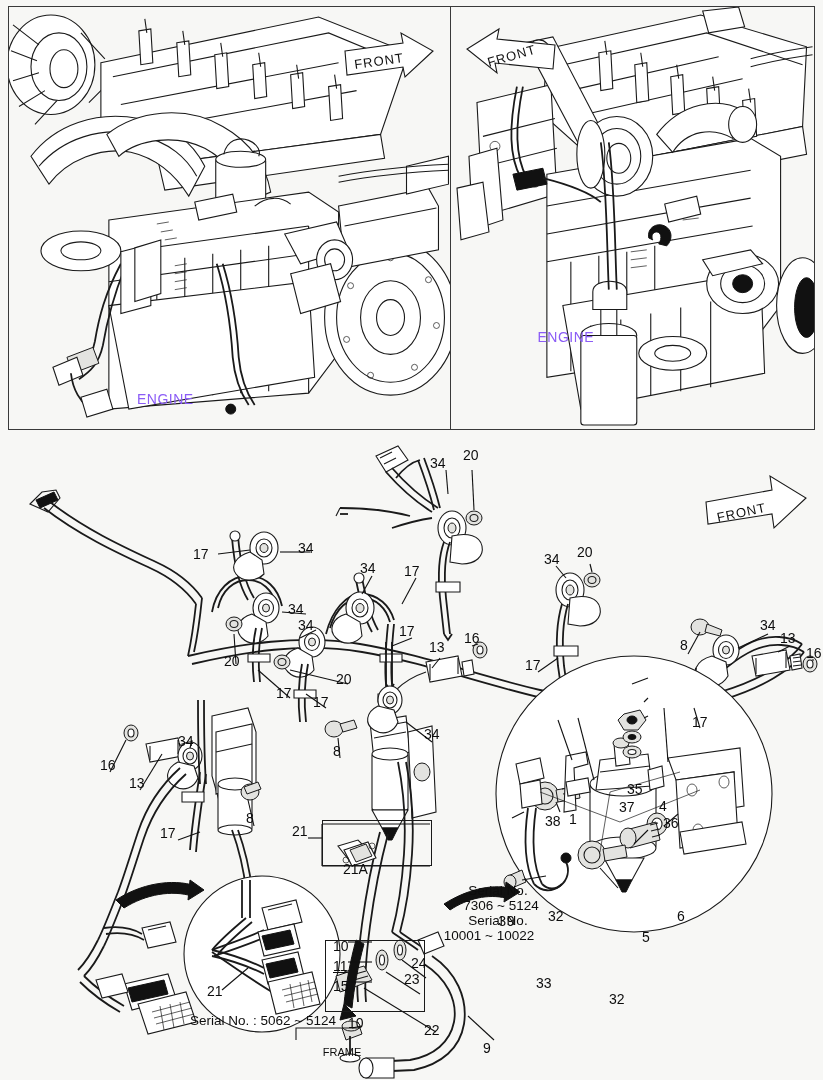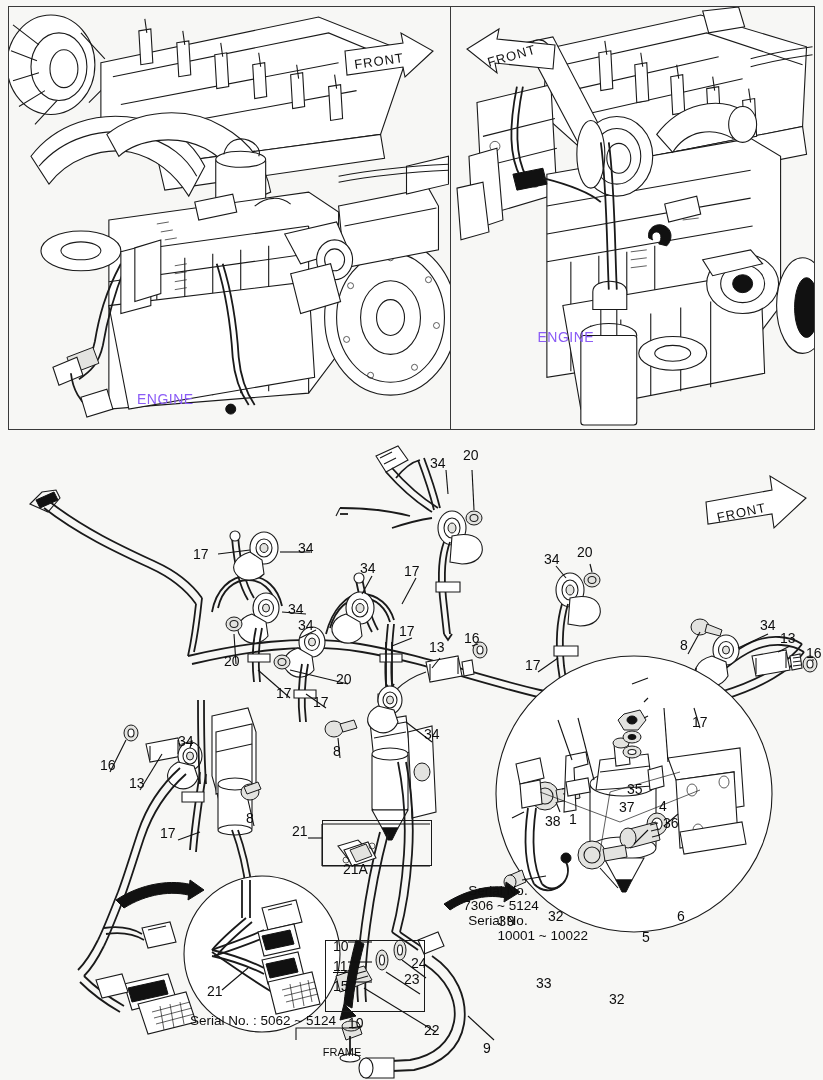--- a/index.html
+++ b/index.html
@@ -774,19 +774,19 @@
   <div class="callout" style="left:677px; top:908px;">6</div>
   <div class="callout" style="left:642px; top:929px;">5</div>
   <div class="callout" style="left:548px; top:908px;">32</div>
   <div class="callout" style="left:609px; top:991px;">32</div>
   <div class="callout" style="left:498px; top:914px;font-family:Liberation Mono, monospace;">39</div>
   <div class="callout" style="left:536px; top:975px;">33</div>
 
   <div class="note" style="left:438px; top:883px; width:120px;">Serial No.</div>
   <div class="note" style="left:436px; top:898px; width:130px;">7306 ~ 5124</div>
   <div class="note" style="left:438px; top:913px; width:120px;">Serial No.</div>
-  <div class="note" style="left:436px; top:928px; width:152px;text-align:right;">10001 ~ 10022</div>
+  <div class="note" style="left:413px; top:928px; width:152px;">10001 ~ 10022</div>
 
   <div class="note" style="left:160px; top:1013px; width:206px;">Serial No. : 5062 ~ 5124</div>
 
   <div class="note" style="left:300px; top:1046px; width:84px; font-size:11px;">FRAME</div>
 
 </div>
 
 </body></html>

